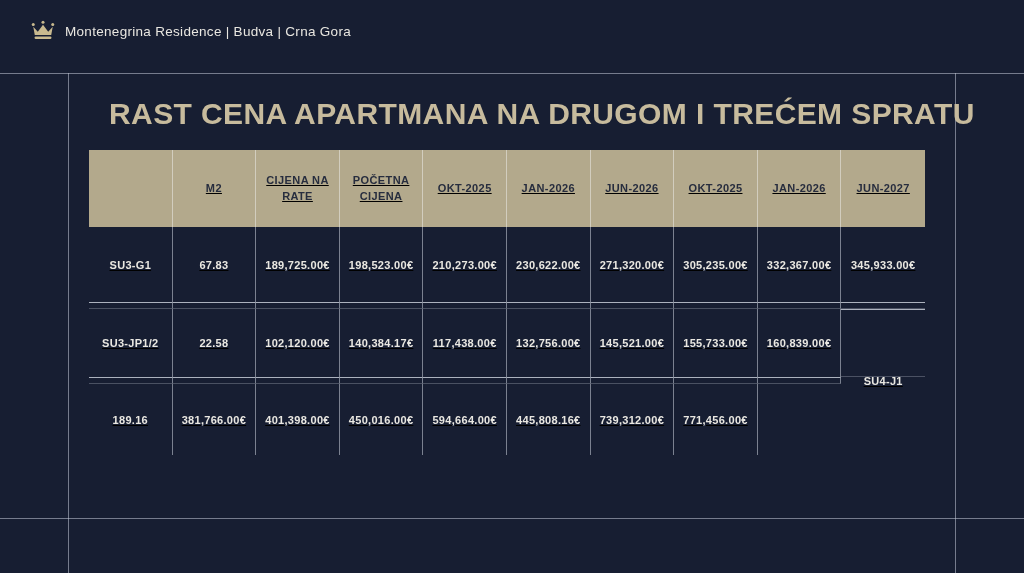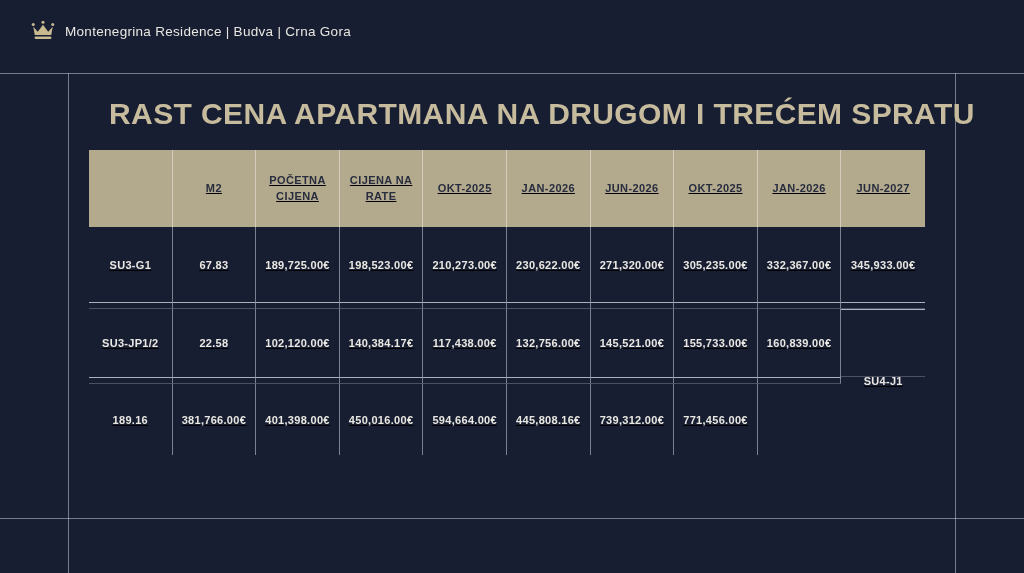--- a/index.html
+++ b/index.html
@@ -121,22 +121,22 @@
     </span>
     <span class="brand-text">Montenegrina Residence | Budva | Crna Gora</span>
   </div>
 
   <div class="page-title">RAST CENA APARTMANA NA DRUGOM I TREĆEM SPRATU</div>
 
   <div class="price-table">
 
     <div class="c h"></div>
     <div class="c h">M2</div>
+    <div class="c h">CIJENA NA RATE</div>
     <div class="c h">POČETNA CIJENA</div>
-    <div class="c h">CIJENA NA RATE</div>
     <div class="c h">OKT-2025</div>
     <div class="c h">JAN-2026</div>
     <div class="c h">JUN-2026</div>
     <div class="c h">OKT-2025</div>
     <div class="c h">JAN-2026</div>
     <div class="c h">JUN-2027</div>
 
     <div class="c b">SU3-G1</div>
     <div class="c b">67.83</div>
     <div class="c b">189,725.00€</div>

